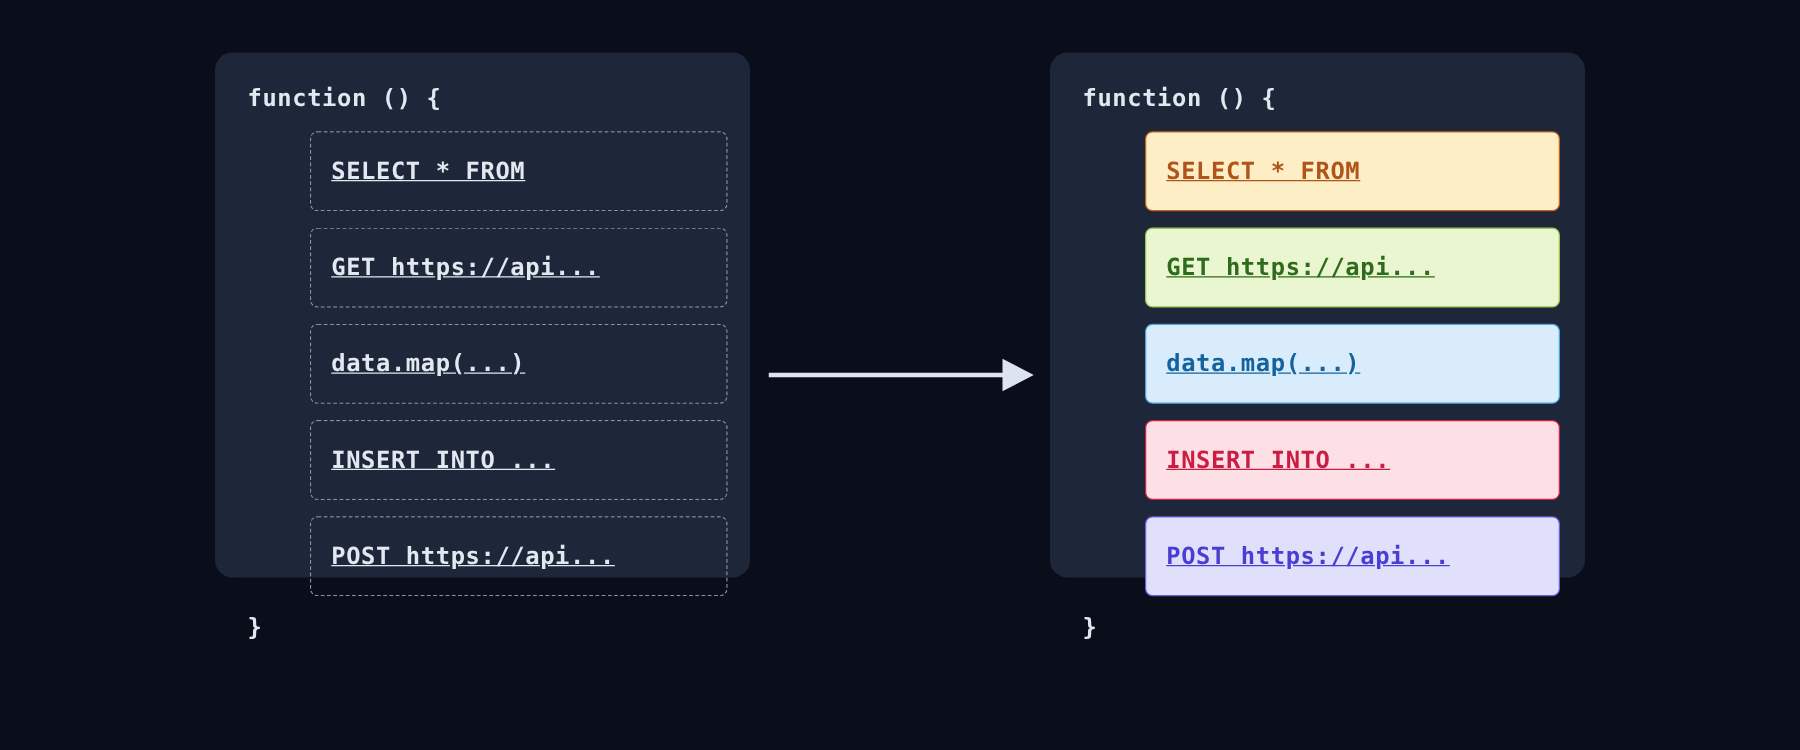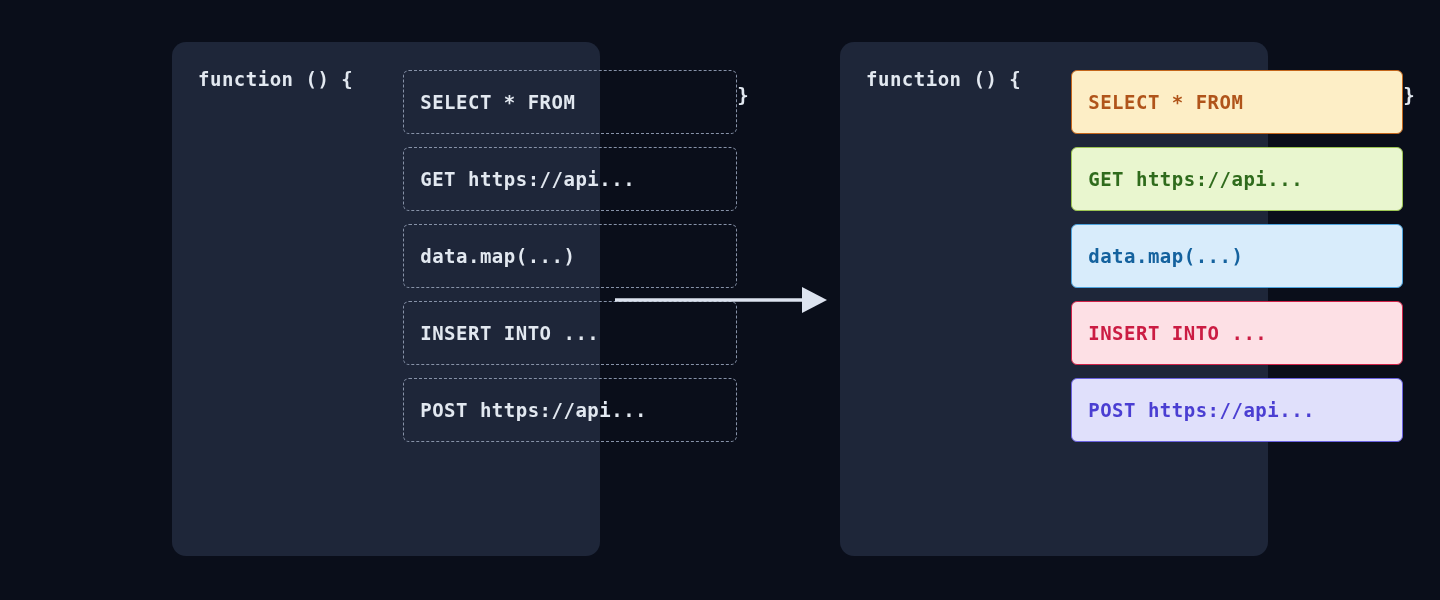--- a/index.html
+++ b/index.html
@@ -20,26 +20,26 @@
     position: absolute;
     inset: 0;
     width: 1440px;
     height: 600px;
   }
 
   
   .panel {
     position: absolute;
     top: 42px;
-    height: 514px;
+    height: 420px;
     background: #1e2639;
     border-radius: 14px;
     padding: 28px 26px 24px 26px;
     display: flex;
-    flex-direction: row;
+    flex-direction: column;
   }
 
   .panel-left  { left: 172px; width: 428px; }
   .panel-right { left: 840px; width: 428px; }
 
   .code-line {
     font-size: 19px;
     font-weight: bold;
     color: #e2e8f0;
     letter-spacing: 0.5px;
@@ -60,20 +60,21 @@
   .stmt {
     height: 64px;
     border-radius: 6px;
     display: flex;
     align-items: center;
     padding-left: 16px;
     font-size: 19px;
     font-weight: bold;
     letter-spacing: 0.5px;
     white-space: pre;
+    text-decoration: underline;
   }
 
   
   .stmt-plain {
     border: 1.5px dashed #8792a8;
     color: #e2e8f0;
     background: transparent;
     width: 334px;
   }
 

